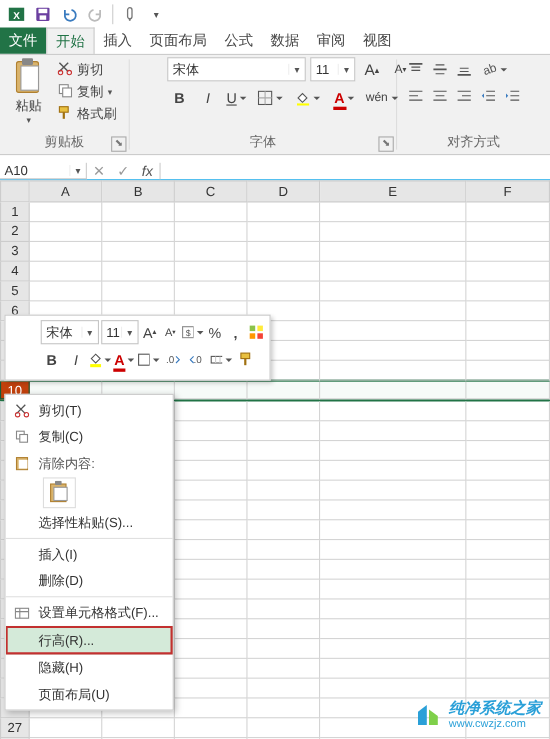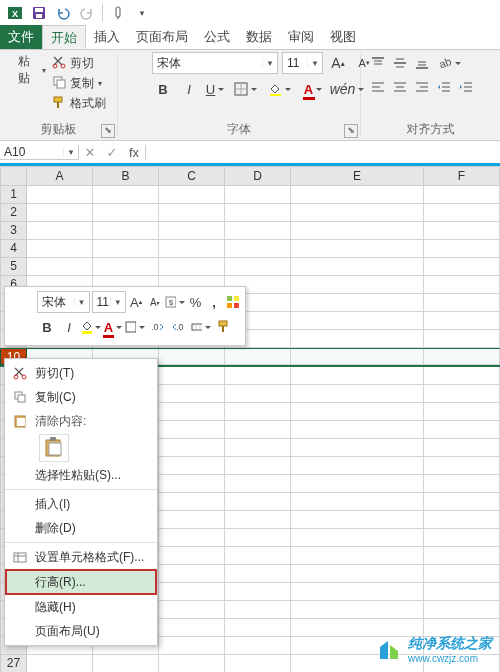--- a/index.html
+++ b/index.html
@@ -105,24 +105,24 @@
     height: 12px;
     border: 1px solid #aaa;
     font-size: 9px;
     line-height: 10px;
     text-align: center;
     color: #777;
   }
   
   .paste-big {
     display: flex;
-    flex-direction: row;
+    flex-direction: column;
     align-items: center;
     width: 40px;
-    gap: 12px;
+    gap: 0;
   }
   .paste-icon {
     width: 30px;
     height: 36px;
   }
   .paste-label { font-size: 12px; color: #444; }
   .paste-arrow { font-size: 8px; color: #555; }
   .clip-right {
     display: flex;
     flex-direction: column;
@@ -171,41 +171,41 @@
     border-right: 3px solid transparent;
   }
   .btn.wider { width: 30px; }
   
   .align-body { flex-direction: column; gap: 2px; }
   .align-row { display:flex; gap:0; }
   
   .fbar {
     height: 22px;
     display: flex;
-    align-items: center;
-    border-bottom: 3px solid #0ea5e9;
+    align-items: flex-end;
+    border-bottom: 1px solid #0ea5e9;
   }
   .namebox {
     width: 74px;
     border: 1px solid #ccc;
     border-top: none;
     border-left: none;
     display: flex;
     align-items: center;
     padding-left: 4px;
     font-size: 12px;
   }
   .namebox .combo-arrow { margin-left:auto; width:14px; text-align:center; font-size:9px; color:#555; border-left:1px solid #eee;}
   .fbar-btns {
     display: flex;
     align-items: center;
     border-right: 1px solid #ccc;
   }
   .fbar-btns .fbtn { width:22px; text-align:center; color:#999; font-size:13px; }
-  .fbar-btns .fx { color:#555; }
+  .fbar-btns .fx { font-style: italic; color:#555; }
   .formula-input { flex:1; }
   
   .sheet {
     position: relative;
   }
   .col-headers {
     display: flex;
     height: 20px;
   }
   .corner {
@@ -451,21 +451,21 @@
         </div>
         <div class="btn dd wider">
           <svg width="14" height="14">
               <path d="M3 7 L7 3 L11 7 L7 11 Z" fill="#fff" stroke="#555"></path>
               <rect x="2" y="12" width="11" height="3" fill="#ffff00"></rect>
             </svg>
         </div>
         <div class="btn dd wider">
           <span style="position:relative;"><span style="color:#c00;font-weight:bold;">A</span><span style="position:absolute;left:-1px;bottom:-3px;width:12px;height:3px;background:#c00;"></span></span>
         </div>
-        <div class="btn dd wider" style="font-size:14px;font-style:italic;">wén</div>
+        <div class="btn dd wider" style="font-size:11px;">wén</div>
       </div>
     </div>
     <div class="group-label">字体</div>
     <div class="launcher">⬊</div>
   </div>
   <div class="group-sep"></div>
 
   <div class="group" style="flex:1;">
     <div class="group-body align-body">
       <div class="align-row">

